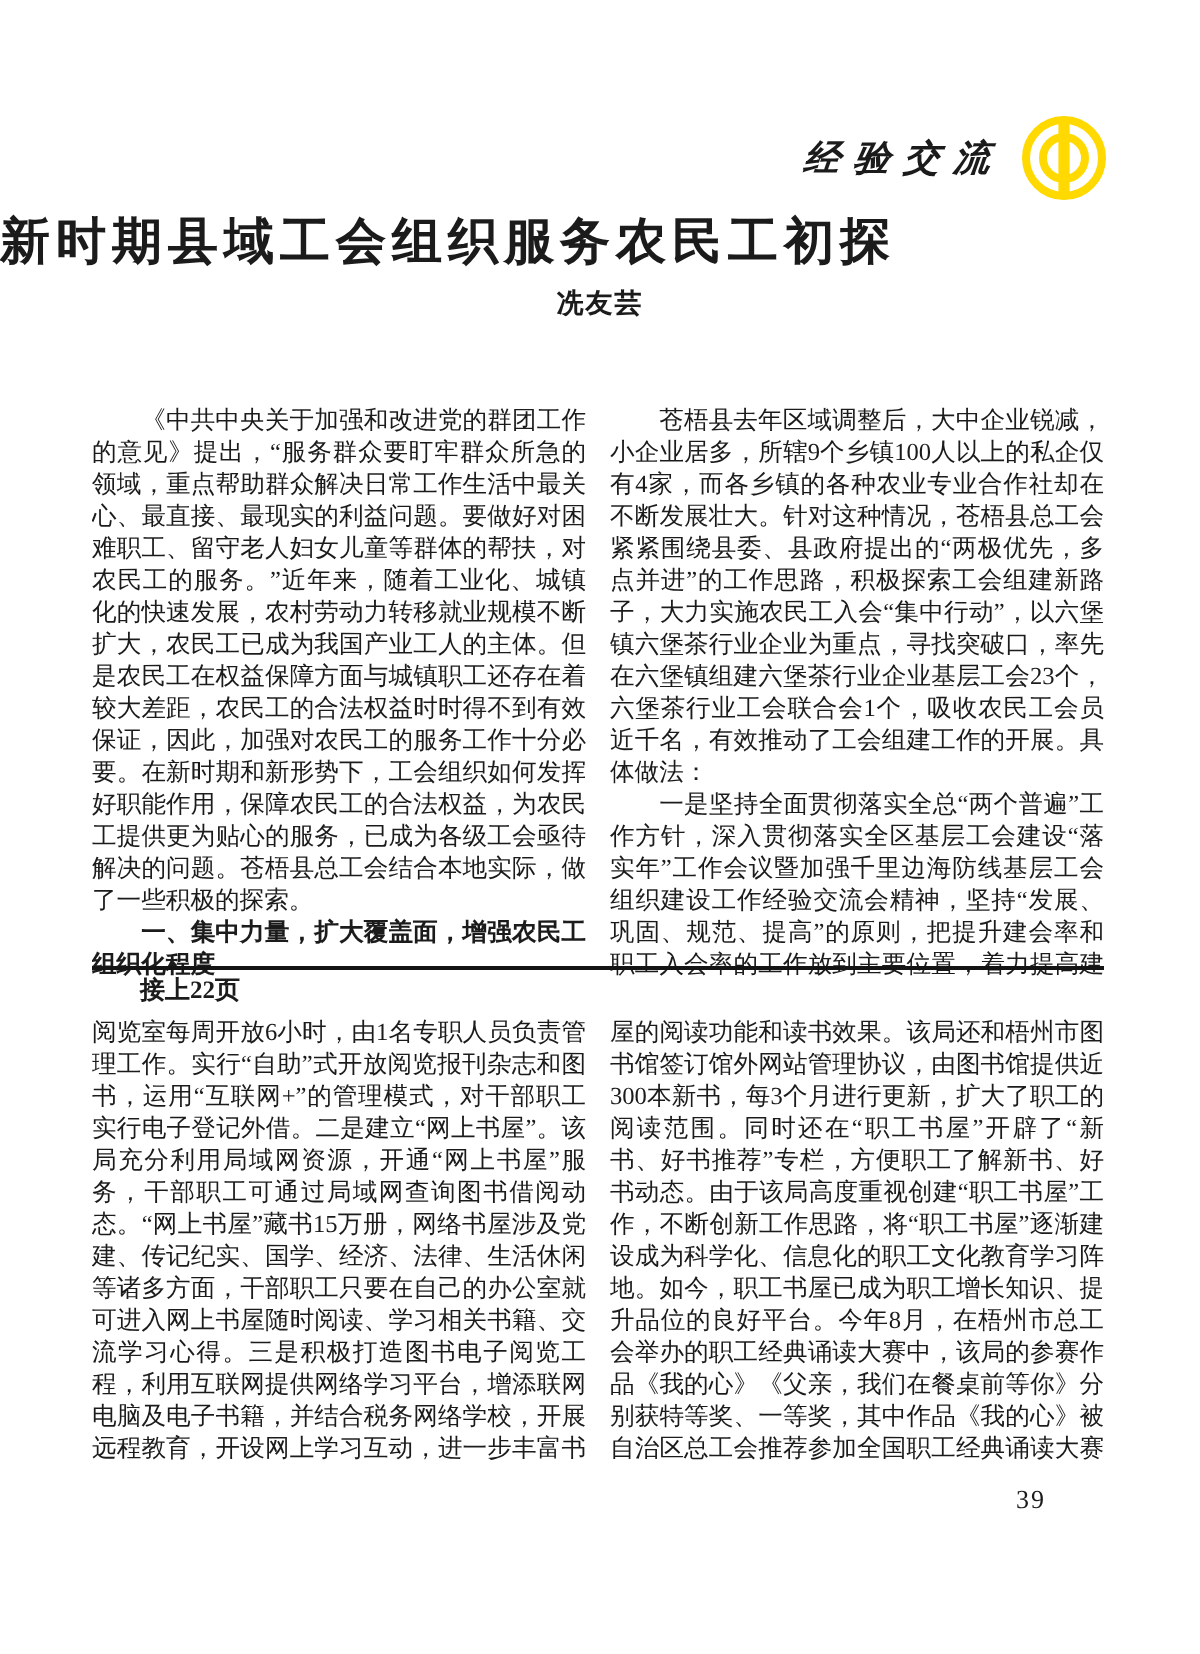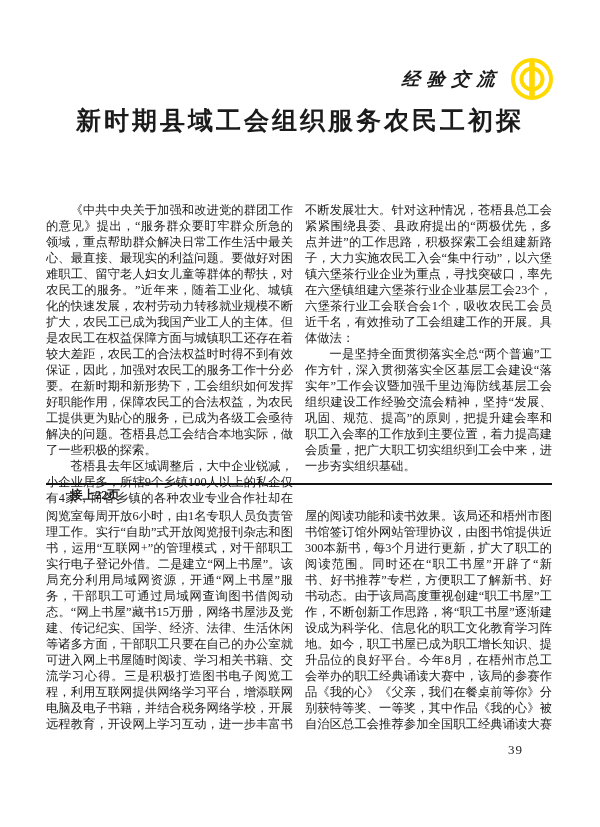--- a/index.html
+++ b/index.html
@@ -23,21 +23,20 @@
     font-weight:bold; font-style:italic;
     font-size:18px; letter-spacing:7px;
     transform:skewX(-6deg);
     white-space:nowrap;
   }
   .union-logo { width:44px; height:44px; display:block; }
 
   
   .article-title {
     position:absolute; top:104px; left:0; width:100%;
-    text-align:center;
     font-family:"Liberation Sans","DejaVu Sans",sans-serif;
     font-weight:bold; font-size:25px; letter-spacing:3px;
     white-space:nowrap;
   }
   .article-author {
     position:absolute; top:143px; left:0; width:100%;
     text-align:center;
     font-family:"Liberation Sans","DejaVu Sans",sans-serif;
     font-weight:bold; font-size:13.5px; letter-spacing:1px;
   }
@@ -85,23 +84,25 @@
     <span>
       <svg class="union-logo" viewBox="0 0 44 44" aria-hidden="true">
         <circle cx="22" cy="22" r="19" fill="none" stroke="#ffd900" stroke-width="4"></circle>
         <circle cx="22" cy="22" r="10.5" fill="none" stroke="#ffd900" stroke-width="4"></circle>
         <rect x="19.2" y="5" width="5.6" height="34" fill="#ffd900"></rect>
       </svg>
     </span>
   </div>
 
   <div class="article-title">新时期县域工会组织服务农民工初探</div>
+  <div class="article-author">冼友芸</div>
 
   <div class="col-section section-top">
     <p>《中共中央关于加强和改进党的群团工作的意见》提出，“服务群众要盯牢群众所急的领域，重点帮助群众解决日常工作生活中最关心、最直接、最现实的利益问题。要做好对困难职工、留守老人妇女儿童等群体的帮扶，对农民工的服务。”近年来，随着工业化、城镇化的快速发展，农村劳动力转移就业规模不断扩大，农民工已成为我国产业工人的主体。但是农民工在权益保障方面与城镇职工还存在着较大差距，农民工的合法权益时时得不到有效保证，因此，加强对农民工的服务工作十分必要。在新时期和新形势下，工会组织如何发挥好职能作用，保障农民工的合法权益，为农民工提供更为贴心的服务，已成为各级工会亟待解决的问题。苍梧县总工会结合本地实际，做了一些积极的探索。</p>
+    <p class="heading">一、集中力量，扩大覆盖面，增强农民工组织化程度</p>
     <p>苍梧县去年区域调整后，大中企业锐减，小企业居多，所辖9个乡镇100人以上的私企仅有4家，而各乡镇的各种农业专业合作社却在不断发展壮大。针对这种情况，苍梧县总工会紧紧围绕县委、县政府提出的“两极优先，多点并进”的工作思路，积极探索工会组建新路子，大力实施农民工入会“集中行动”，以六堡镇六堡茶行业企业为重点，寻找突破口，率先在六堡镇组建六堡茶行业企业基层工会23个，六堡茶行业工会联合会1个，吸收农民工会员近千名，有效推动了工会组建工作的开展。具体做法：</p>
     <p>一是坚持全面贯彻落实全总“两个普遍”工作方针，深入贯彻落实全区基层工会建设“落实年”工作会议暨加强千里边海防线基层工会组织建设工作经验交流会精神，坚持“发展、巩固、规范、提高”的原则，把提升建会率和职工入会率的工作放到主要位置，着力提高建会质量，把广大职工切实组织到工会中来，进一步夯实组织基础。</p>
 
   </div>
 
   <hr class="divider">
   <div class="continued-label">接上22页</div>
 
   <div class="col-section section-bottom">
     <p class="no-indent"><span>阅览室每周开放6小时，由1名专职人员负责管理工作。实行“自助”式开放阅览报刊杂志和图书，运用“互联网+”的管理模式，对干部职工实行电子登记外借。二是建立“网上书屋”。该局充分利用局域网资源，开通“网上书屋”服务，干部职工可通过局域网查询图书借阅动态。“网上书屋”藏书15万册，网络书屋涉及党建、传记纪实、国学、经济、法律、生活休闲等诸多方面，干部职工只要在自己的办公室就可进入网上书屋随时阅读、学习相关书籍、交流学习心得。三是积极打造图书电子阅览工程，利用互联网提供网络学习平台，增添联网电脑及电子书籍，并结合税务网络学校，开展远程教育，开设网上学习互动，进一步丰富书屋的阅读功能和读书效果。该局还和梧州市图书馆签订馆外网站管理协议，由图书馆提供近300本新书，每3个月进行更新，扩大了职工的阅读范围。同时还在“职工书屋”开辟了“新书、好书推荐”专栏，方便职工了解新书、好书动态。由于该局高度重视创建“职工书屋”工作，不断创新工作思路，将“职工书屋”逐渐建设成为科学化、信息化的职工文化教育学习阵地。如今，职工书屋已成为职工增长知识、提升品位的良好平台。今年8月，在梧州市总工会举办的职工经典诵读大赛中，该局的参赛作品《我的心》《父亲，我们在餐桌前等你》分别获特等奖、一等奖，其中作品《我的心》被自治区总工会推荐参加全国职工经典诵读大赛并获得全国优秀奖。书香吹得国税兴，开展争创全国职工书屋活动，增进了工会组织与干部职工之间联系，积极营造了工作学习化、学习工作化氛围，书香工程，以书导人、书香机关，以书聚人，极大地推进了国税事业蓬勃发展。</span></p>

